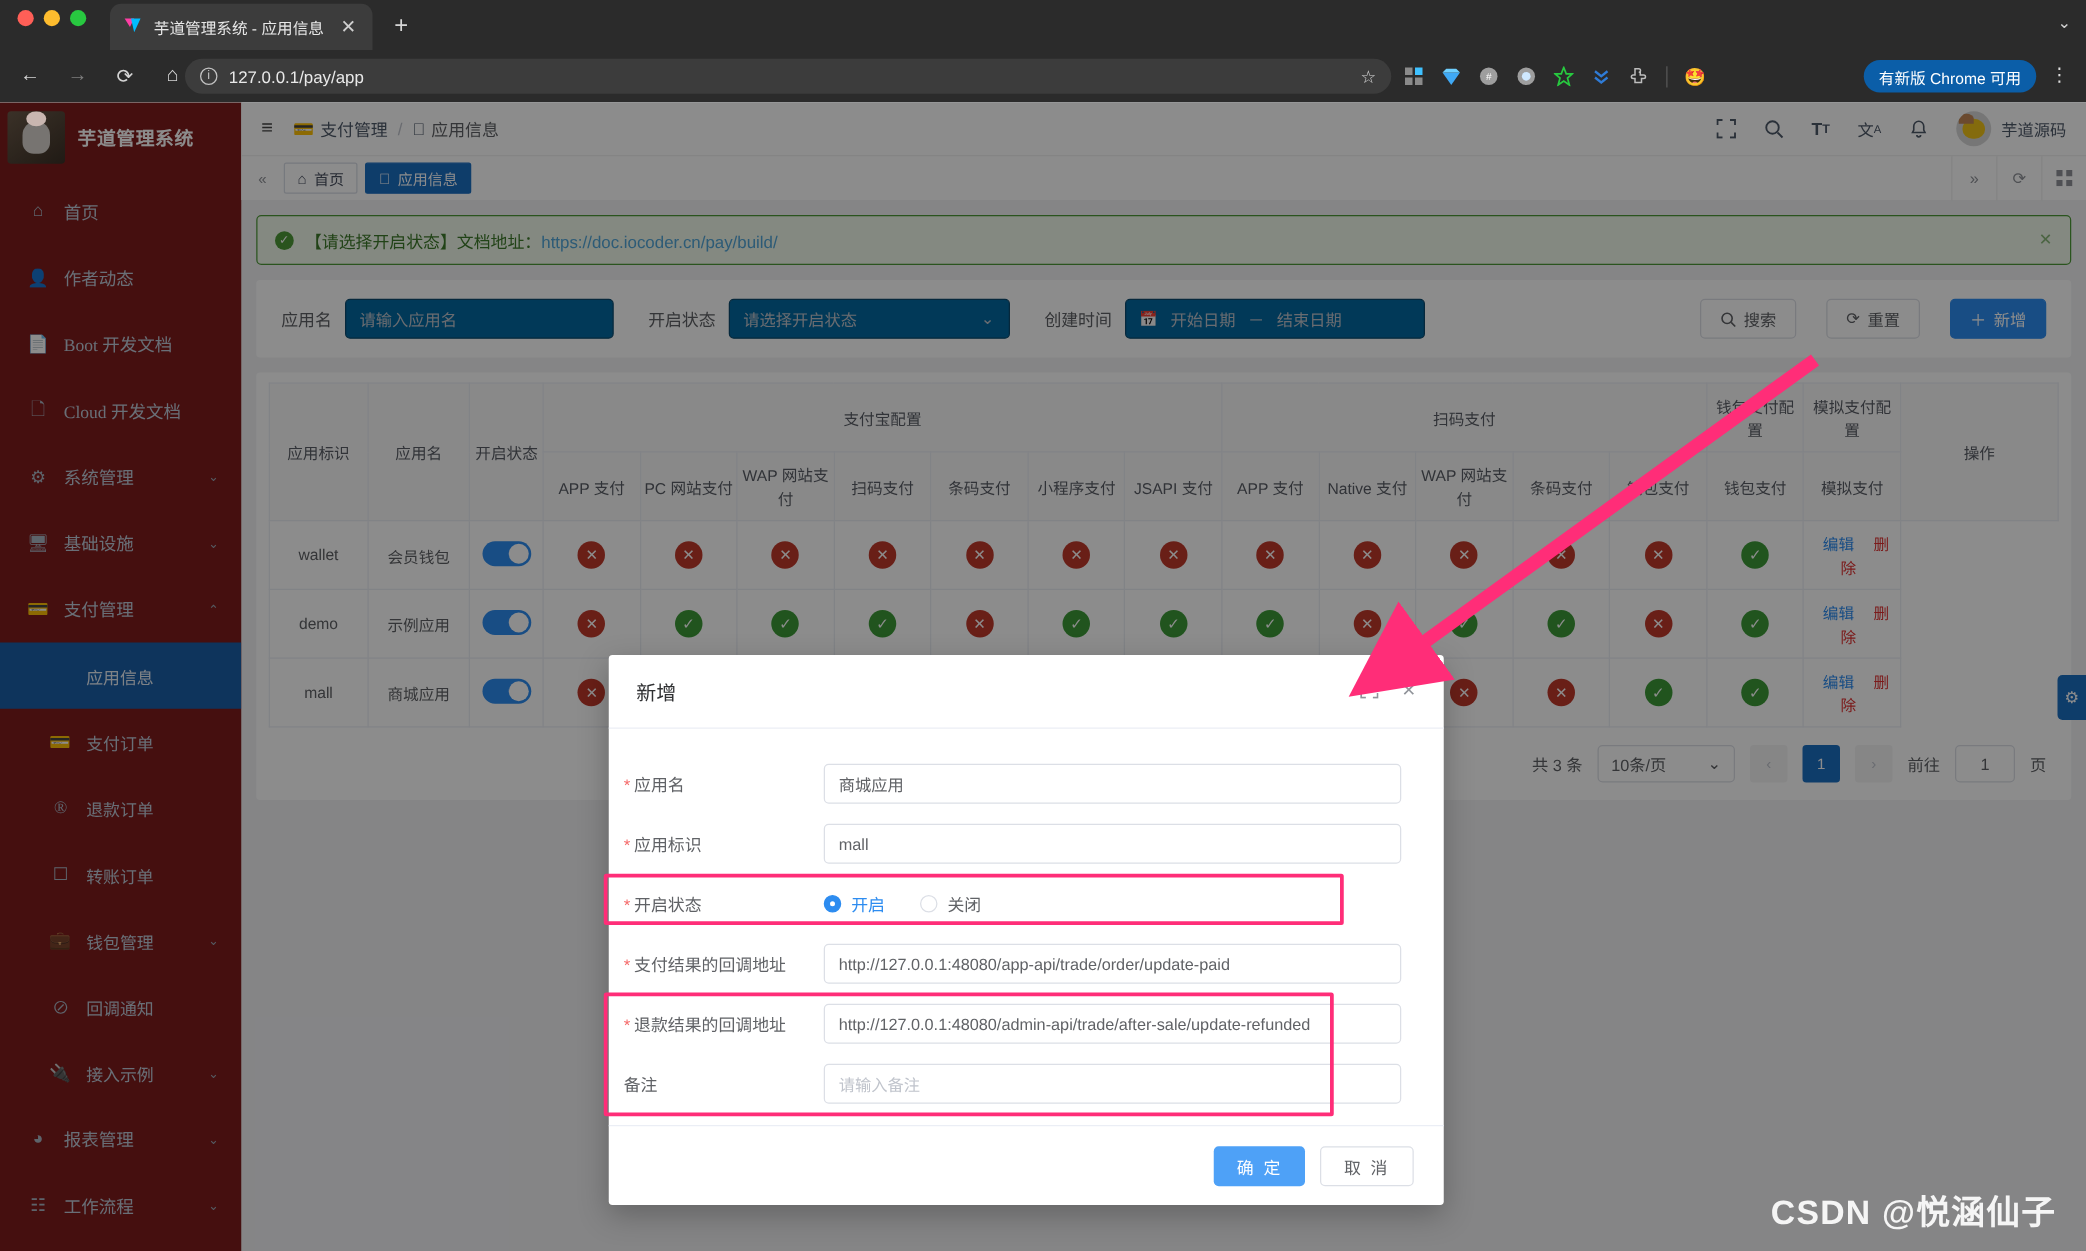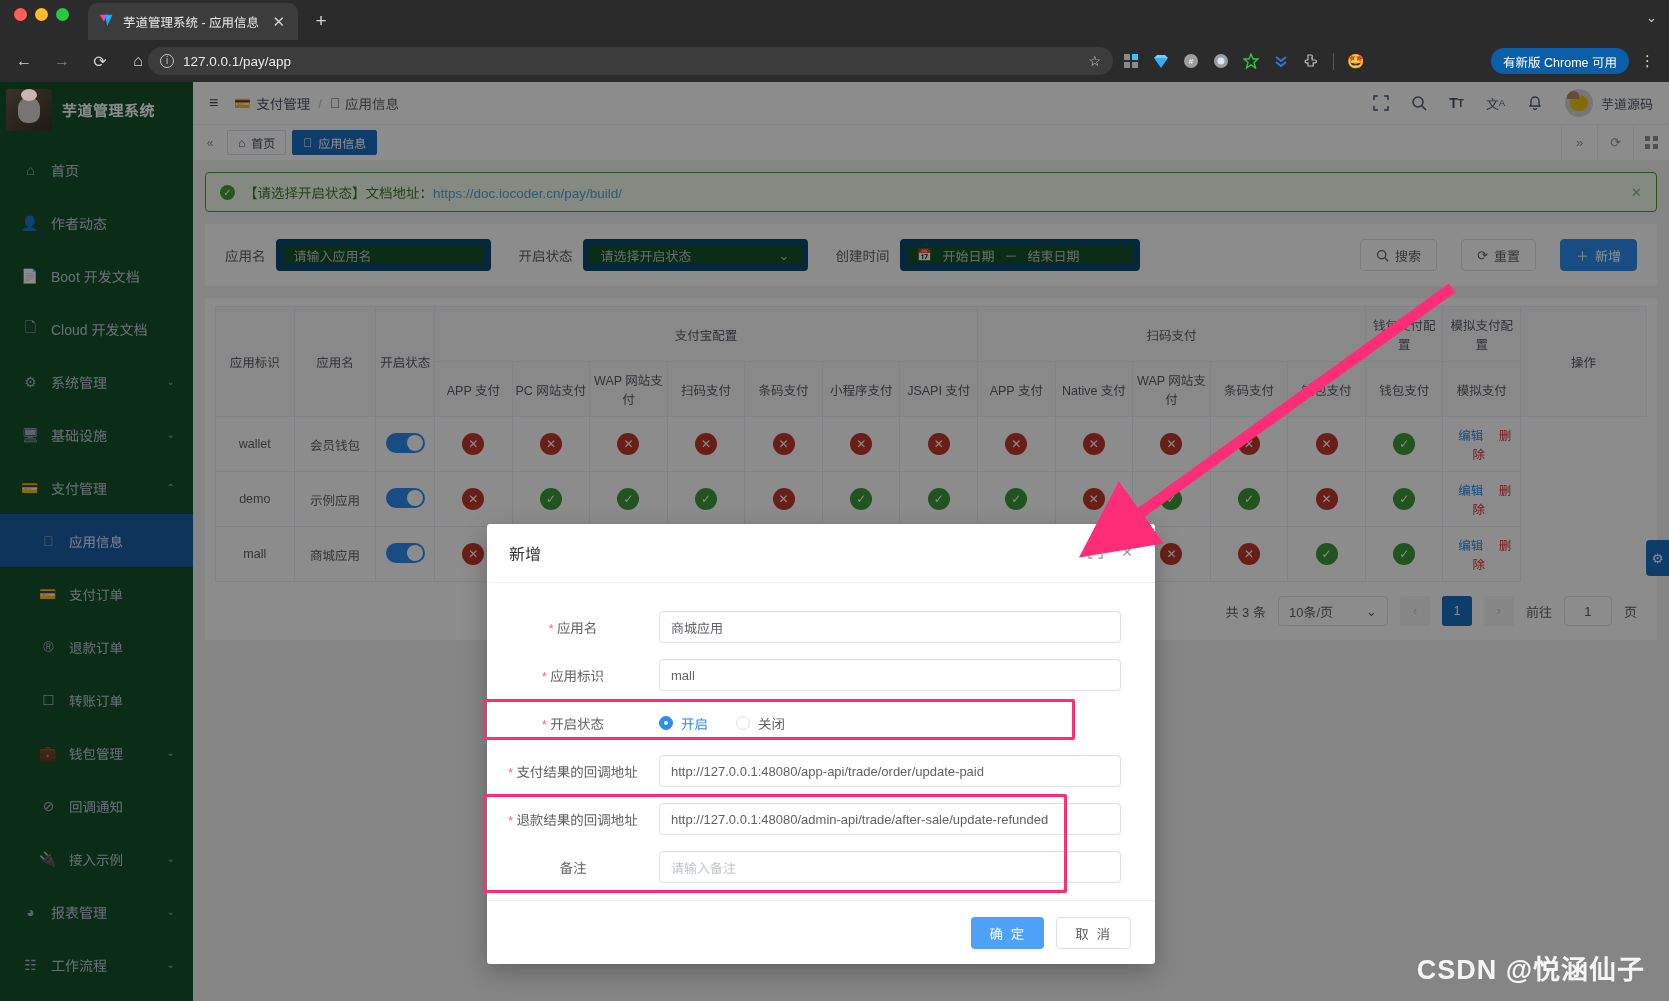--- a/index.html
+++ b/index.html
@@ -44,22 +44,22 @@
   .ext { width:21px; height:21px; display:flex; align-items:center; justify-content:center; font-size:14px; }
   .vdivider { width:1px; height:17px; background:#585858; margin:0 3px; }
   .update-pill { position:absolute; right:40px; top:8px; height:26px; background:#0b5ea8; color:#fff;
                  border-radius:13px; display:flex; align-items:center; padding:0 12px; font-size:12.5px; white-space:nowrap; }
   .kebab { position:absolute; right:14px; top:9px; color:#dcdcdc; font-size:15px; line-height:24px; }
 
   
   .page { position:absolute; left:0; top:82px; width:1669px; height:919px; background:#f2f3f5; overflow:hidden; }
 
   
-  .sidebar { position:absolute; left:0; top:0; width:193px; height:919px; background:#14532d;
-             overflow:hidden; }
+  .sidebar { position:absolute; left:0; top:0; width:193px; height:919px; background:#7f1d1d;
+             overflow:hidden;font-family:Liberation Serif, serif; }
   .brand { height:55px; display:flex; align-items:center; gap:10px; padding-left:6px; }
   .brand-logo { width:46px; height:42px; border-radius:3px; background:linear-gradient(145deg,#6b5a49,#3b3026);
                 position:relative; overflow:hidden; flex:0 0 auto; }
   .brand-logo:after { content:""; position:absolute; left:12px; top:8px; width:22px; height:26px;
                       background:#d9d3ce; border-radius:11px 11px 9px 9px; }
   .brand-logo:before { content:""; position:absolute; left:15px; top:0px; width:16px; height:12px;
                        background:#c9b6b0; border-radius:50%; z-index:1;}
   .brand-name { color:#fff; font-size:15px; font-weight:bold; letter-spacing:.5px; }
   .menu { padding-top:6px; }
   .menu-item { height:53px; display:flex; align-items:center; padding-left:22px; gap:12px; color:#bfcbd9; font-size:14px; }
@@ -103,22 +103,22 @@
            display:flex; align-items:center; padding:0 14px; gap:9px; }
   .alert-ico { width:15px; height:15px; border-radius:50%; background:#4e9a38; color:#fff;
                font-size:10px; display:flex; align-items:center; justify-content:center; }
   .alert-txt { font-size:13.5px; color:#3d7a2a; }
   .alert-txt a { color:#52a6d8; text-decoration:none; }
   .alert-close { margin-left:auto; color:#8ab87a; font-size:13px; }
 
   .card { background:#fff; border-radius:3px; margin-top:12px; }
   .filter { height:62px; display:flex; align-items:center; padding:0 20px; gap:10px; }
   .f-label { font-size:13.5px; color:#606266; white-space:nowrap; }
-  .f-input { height:32px; border:7px solid #0c4a6e; border-radius:4px; display:flex; align-items:center;
-             padding:0 11px; font-size:13px; color:#c0c4cc; background:#14532d; }
+  .f-input { height:32px; border:1px solid #0c4a6e; border-radius:4px; display:flex; align-items:center;
+             padding:0 11px; font-size:13px; color:#c0c4cc; background:#0369a1; }
   .f-input.w-input { width:215px; }
   .f-input.w-select { width:225px; justify-content:space-between; }
   .f-input.w-date { width:240px; gap:10px; }
   .cal-ico { color:#c0c4cc; font-size:12px; }
   .btn { height:32px; border-radius:4px; display:inline-flex; align-items:center; justify-content:center;
          gap:6px; font-size:13px; padding:0 15px; border:1px solid #dcdfe6; color:#606266; background:#fff; }
   .btn.primary { background:#2d8cf0; border-color:#2d8cf0; color:#fff; }
   .btn-gap { margin-left:auto; display:flex; gap:24px; }
 
   table { width:100%; border-collapse:collapse; table-layout:fixed; }
@@ -154,21 +154,21 @@
 
   
   .overlay { position:absolute; left:0; top:0; width:1669px; height:919px; background:rgba(0,0,0,.45); }
   .modal { position:absolute; left:487px; top:442px; width:668px; height:440px; background:#fff;
            border-radius:3px; box-shadow:0 8px 24px rgba(0,0,0,.25); }
   .modal-head { height:58px; display:flex; align-items:center; padding:0 22px; }
   .modal-title { font-size:16px; color:#303133; }
   .modal-head-icons { margin-left:auto; display:flex; gap:18px; color:#909399; font-size:14px; }
   .modal-body { border-top:1px solid #ebeef5; padding:20px 12px 4px 12px; }
   .frow { display:flex; align-items:center; height:48px; }
-  .flabel { width:160px; text-align:center; padding-right:12px; font-size:13.5px; color:#606266;
+  .flabel { width:160px; text-align:left; padding-right:12px; font-size:13.5px; color:#606266;
             white-space:nowrap; }
   .req { color:#f56c6c; margin-right:3px; }
   .finput { flex:1; margin-right:22px; height:32px; border:1px solid #dcdfe6; border-radius:4px;
             display:flex; align-items:center; padding:0 11px; font-size:13px; color:#606266; }
   .finput.ph { color:#c0c4cc; }
   .radio-group { display:flex; align-items:center; gap:28px; }
   .radio { display:flex; align-items:center; gap:8px; font-size:13.5px; color:#606266; }
   .rdot { width:14px; height:14px; border-radius:50%; border:1px solid #dcdfe6; background:#fff; }
   .radio.on .rdot { border-color:#2d8cf0; background:#2d8cf0; position:relative; }
   .radio.on .rdot:after { content:""; position:absolute; left:4px; top:4px; width:4px; height:4px;

